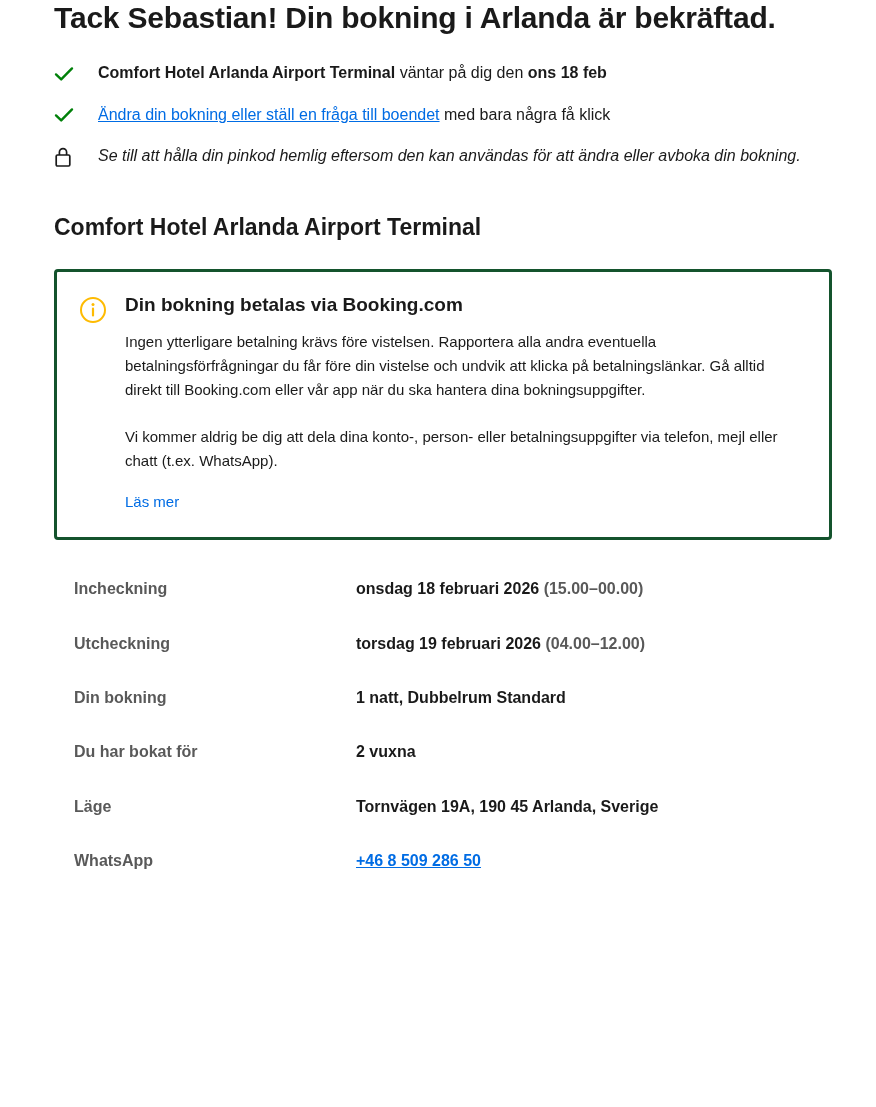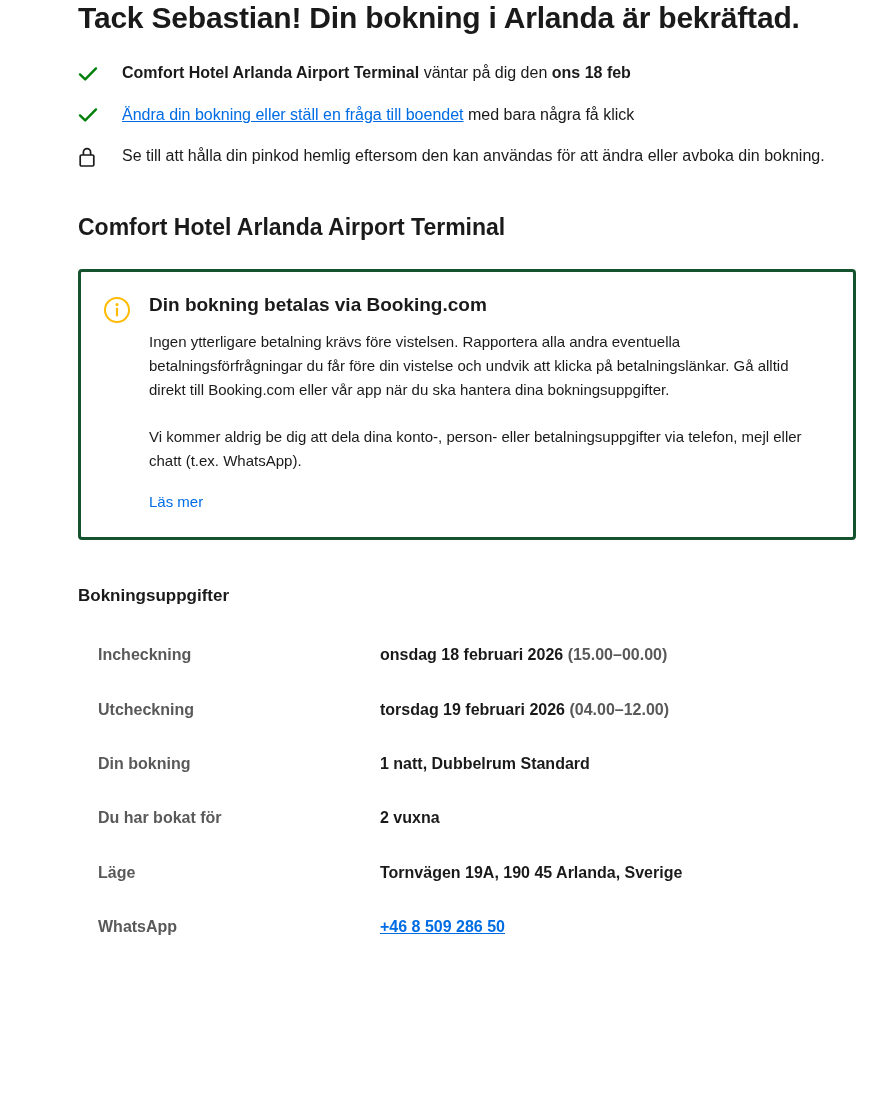--- a/index.html
+++ b/index.html
@@ -11,21 +11,21 @@
     width: 876px;
     min-height: 1107px;
     font-family: "Liberation Sans", sans-serif;
     color: #1a1a1a;
     -webkit-font-smoothing: antialiased;
   }
   .page {
     width: 876px;
     position: relative;
     box-sizing: border-box;
-    padding: 0 20px 0 78px;
+    padding: 0 20px 0 54px;
   }
 
   
   .confirm-title {
     font-size: 30px;
     font-weight: bold;
     line-height: 1.18;
     letter-spacing: -0.2px;
     margin: 0;
     padding-top: 0px;
@@ -36,21 +36,21 @@
   .highlights {
     margin: 26px 0 0 0;
     padding: 0;
     list-style: none;
   }
   .highlight-row {
     display: flex;
     align-items: center;
     margin-bottom: 18px;
   }
-  .highlight-row:last-child { margin-bottom: 10px; }
+  .highlight-row:last-child { margin-bottom: 10px; font-style: italic; }
   .hl-icon {
     width: 24px;
     min-width: 24px;
     margin-right: 20px;
     display: flex;
     justify-content: flex-start;
     align-items: flex-start;
     padding-top: 2px;
   }
   .hl-text {
@@ -194,21 +194,20 @@
       </svg>
     </span>
     <div class="callout-body">
       <h3 class="callout-title">Din bokning betalas via Booking.com</h3>
       <p class="callout-p">Ingen ytterligare betalning krävs före vistelsen. Rapportera alla andra eventuella betalningsförfrågningar du får före din vistelse och undvik att klicka på betalningslänkar. Gå alltid direkt till Booking.com eller vår app när du ska hantera dina bokningsuppgifter.</p>
       <p class="callout-p">Vi kommer aldrig be dig att dela dina konto-, person- eller betalningsuppgifter via telefon, mejl eller chatt (t.ex. WhatsApp).</p>
       <a class="callout-link" href="#">Läs mer</a>
     </div>
   </section>
 
-  <h3 class="details-heading">Bokningsuppgifter</h3>
 
   <table class="details-table">
     <tbody>
       <tr>
         <td class="details-label">Incheckning</td>
         <td class="details-value"><span>onsdag 18 februari 2026</span><span class="muted"> (15.00–00.00)</span></td>
       </tr>
       <tr>
         <td class="details-label">Utcheckning</td>
         <td class="details-value"><span>torsdag 19 februari 2026</span><span class="muted"> (04.00–12.00)</span></td>

